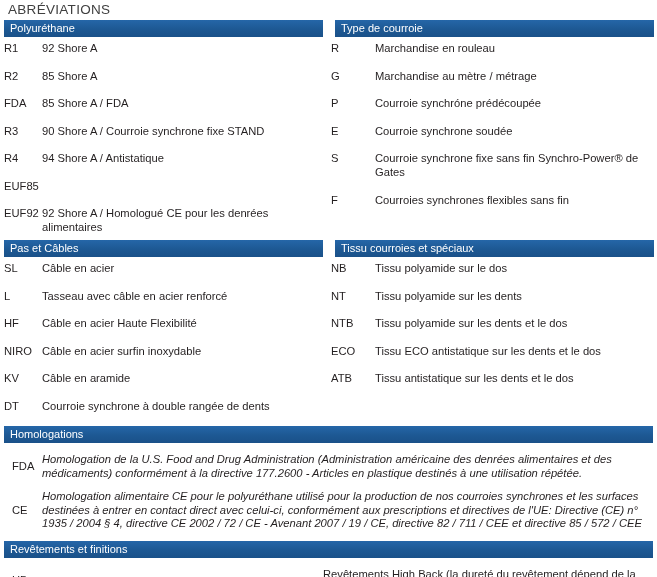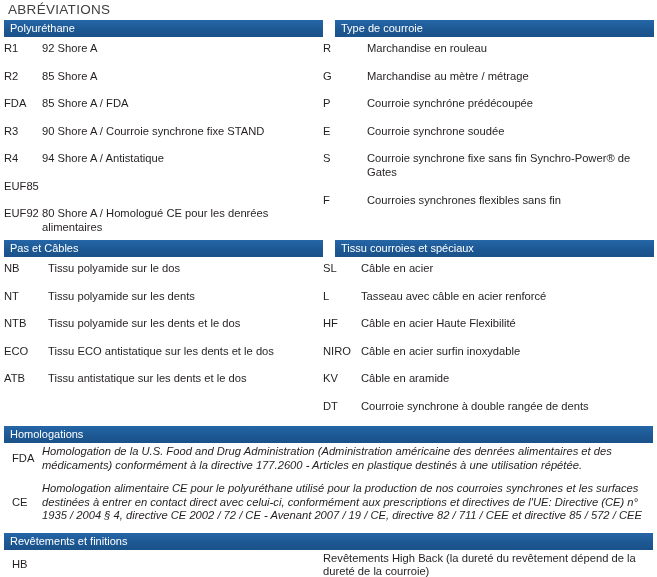--- a/index.html
+++ b/index.html
@@ -40,26 +40,26 @@
     box-sizing: content-box;
     white-space: nowrap;
     overflow: hidden;
   }
   .bar-row {
     display: flex;
     gap: 12px;
     margin-bottom: 4px;
   }
   .bar-row .bar { flex: 0 0 313px; }
-  .bar-full { margin-bottom: 2px; }
+  .bar-full { margin-bottom: 10px; }
 
   
   .cols {
     display: flex;
-    gap: 6px;
+    gap: 14px;
   }
   .col { flex: 0 0 313px; }
 
   .row {
     display: flex;
     align-items: flex-start;
     font-size: 11.2px;
     line-height: 14px;
     margin-bottom: 13.5px;
   }
@@ -137,21 +137,21 @@
       </div>
       <div class="row">
         <span class="code">R4</span>
         <span class="desc">94 Shore A / Antistatique</span>
       </div>
       <div class="row">
         <span class="code">EUF85</span>
       </div>
       <div class="row">
         <span class="code">EUF92</span>
-        <span class="desc">80 Shore A / Homologué CE pour les denrées alimentaires</span>
+        <span class="desc">92 Shore A / Homologué CE pour les denrées alimentaires</span>
       </div>
     </div>
 
     <div class="col col-right">
       <div class="row">
         <span class="code">R</span>
         <span class="desc">Marchandise en rouleau</span>
       </div>
       <div class="row">
         <span class="code">G</span>
@@ -177,67 +177,67 @@
   </div>
 
   <div class="section-gap"></div>
 
   <div class="bar-row">
     <div class="bar">Pas et Câbles</div>
     <div class="bar">Tissu courroies et spéciaux</div>
   </div>
 
   <div class="cols">
+    <div class="col col-left">
+      <div class="row">
+        <span class="code">SL</span>
+        <span class="desc">Câble en acier</span>
+      </div>
+      <div class="row">
+        <span class="code">L</span>
+        <span class="desc">Tasseau avec câble en acier renforcé</span>
+      </div>
+      <div class="row">
+        <span class="code">HF</span>
+        <span class="desc">Câble en acier Haute Flexibilité</span>
+      </div>
+      <div class="row">
+        <span class="code">NIRO</span>
+        <span class="desc">Câble en acier surfin inoxydable</span>
+      </div>
+      <div class="row">
+        <span class="code">KV</span>
+        <span class="desc">Câble en aramide</span>
+      </div>
+      <div class="row">
+        <span class="code">DT</span>
+        <span class="desc">Courroie synchrone à double rangée de dents</span>
+      </div>
+    </div>
+
     <div class="col col-right">
       <div class="row">
         <span class="code">NB</span>
         <span class="desc">Tissu polyamide sur le dos</span>
       </div>
       <div class="row">
         <span class="code">NT</span>
         <span class="desc">Tissu polyamide sur les dents</span>
       </div>
       <div class="row">
         <span class="code">NTB</span>
         <span class="desc">Tissu polyamide sur les dents et le dos</span>
       </div>
       <div class="row">
         <span class="code">ECO</span>
         <span class="desc">Tissu ECO antistatique sur les dents et le dos</span>
       </div>
       <div class="row">
         <span class="code">ATB</span>
         <span class="desc">Tissu antistatique sur les dents et le dos</span>
-      </div>
-    </div>
-
-    <div class="col col-left">
-      <div class="row">
-        <span class="code">SL</span>
-        <span class="desc">Câble en acier</span>
-      </div>
-      <div class="row">
-        <span class="code">L</span>
-        <span class="desc">Tasseau avec câble en acier renforcé</span>
-      </div>
-      <div class="row">
-        <span class="code">HF</span>
-        <span class="desc">Câble en acier Haute Flexibilité</span>
-      </div>
-      <div class="row">
-        <span class="code">NIRO</span>
-        <span class="desc">Câble en acier surfin inoxydable</span>
-      </div>
-      <div class="row">
-        <span class="code">KV</span>
-        <span class="desc">Câble en aramide</span>
-      </div>
-      <div class="row">
-        <span class="code">DT</span>
-        <span class="desc">Courroie synchrone à double rangée de dents</span>
       </div>
     </div>
   </div>
 
   <div class="bar bar-full">Homologations</div>
 
   <div>
     <div class="para-row">
       <span class="code">FDA</span>
       <span class="desc">Homologation de la U.S. Food and Drug Administration (Administration américaine des denrées alimentaires et des médicaments) conformément à la directive 177.2600 - Articles en plastique destinés à une utilisation répétée.</span>

